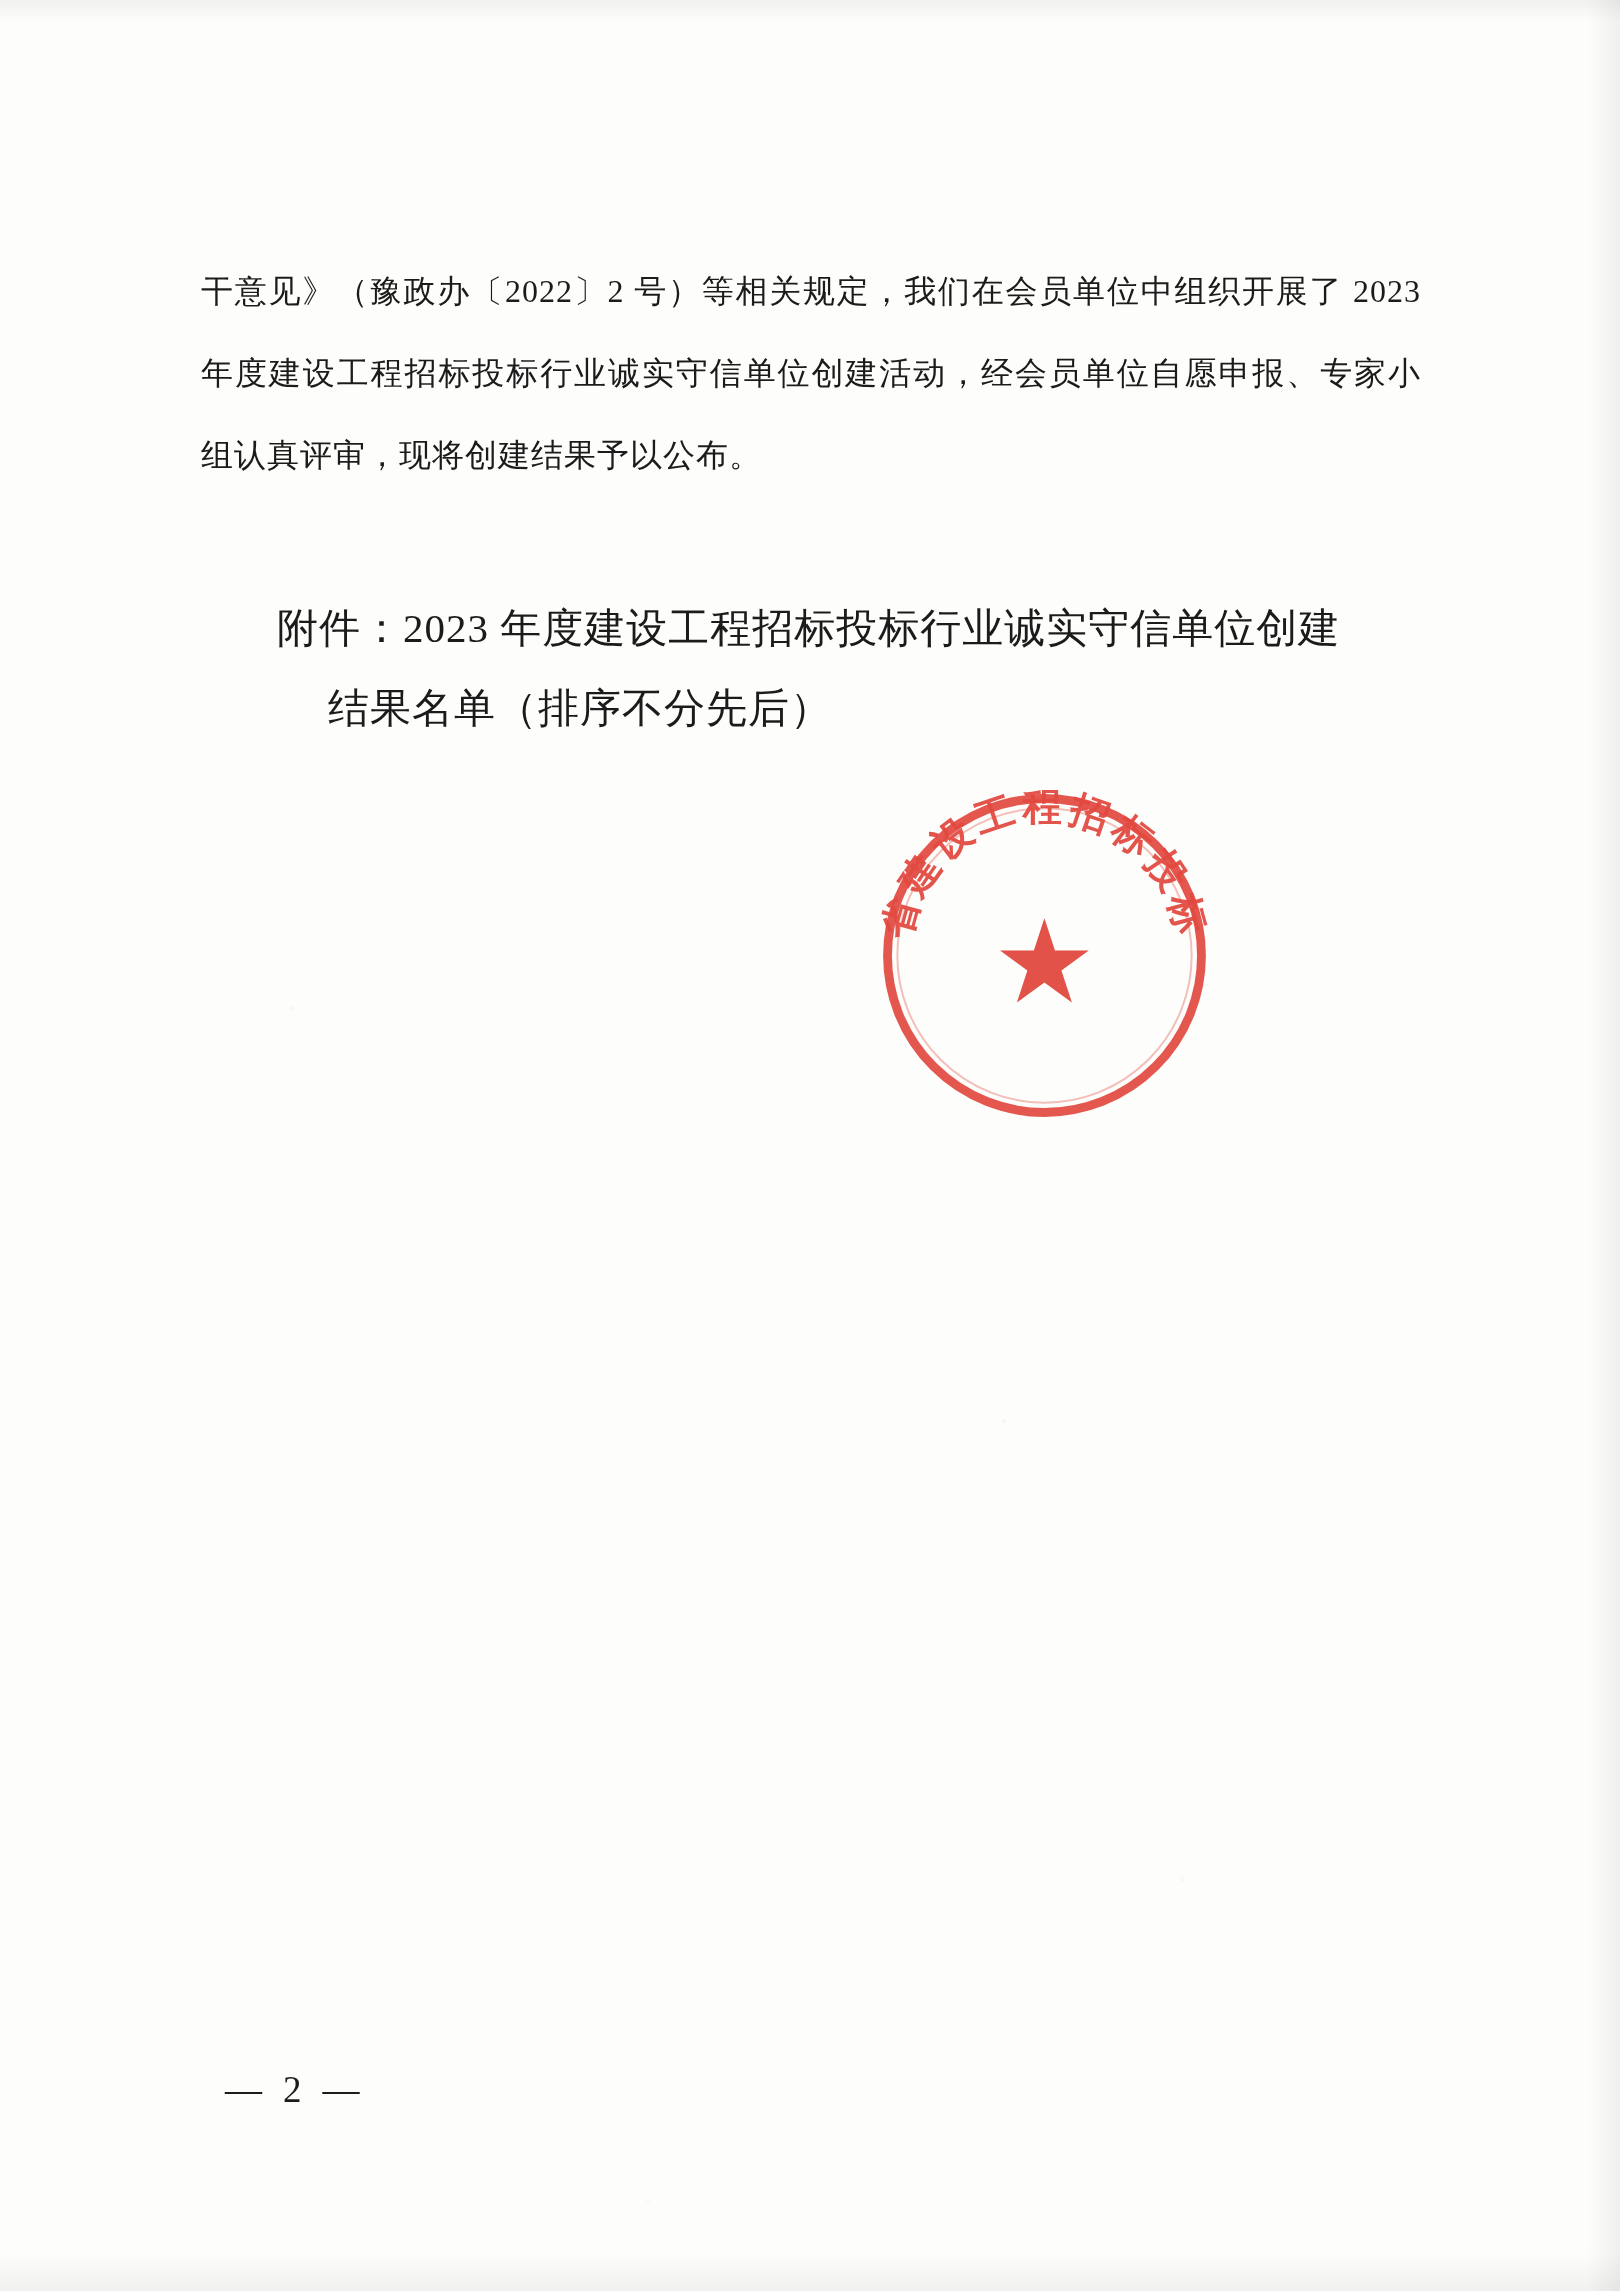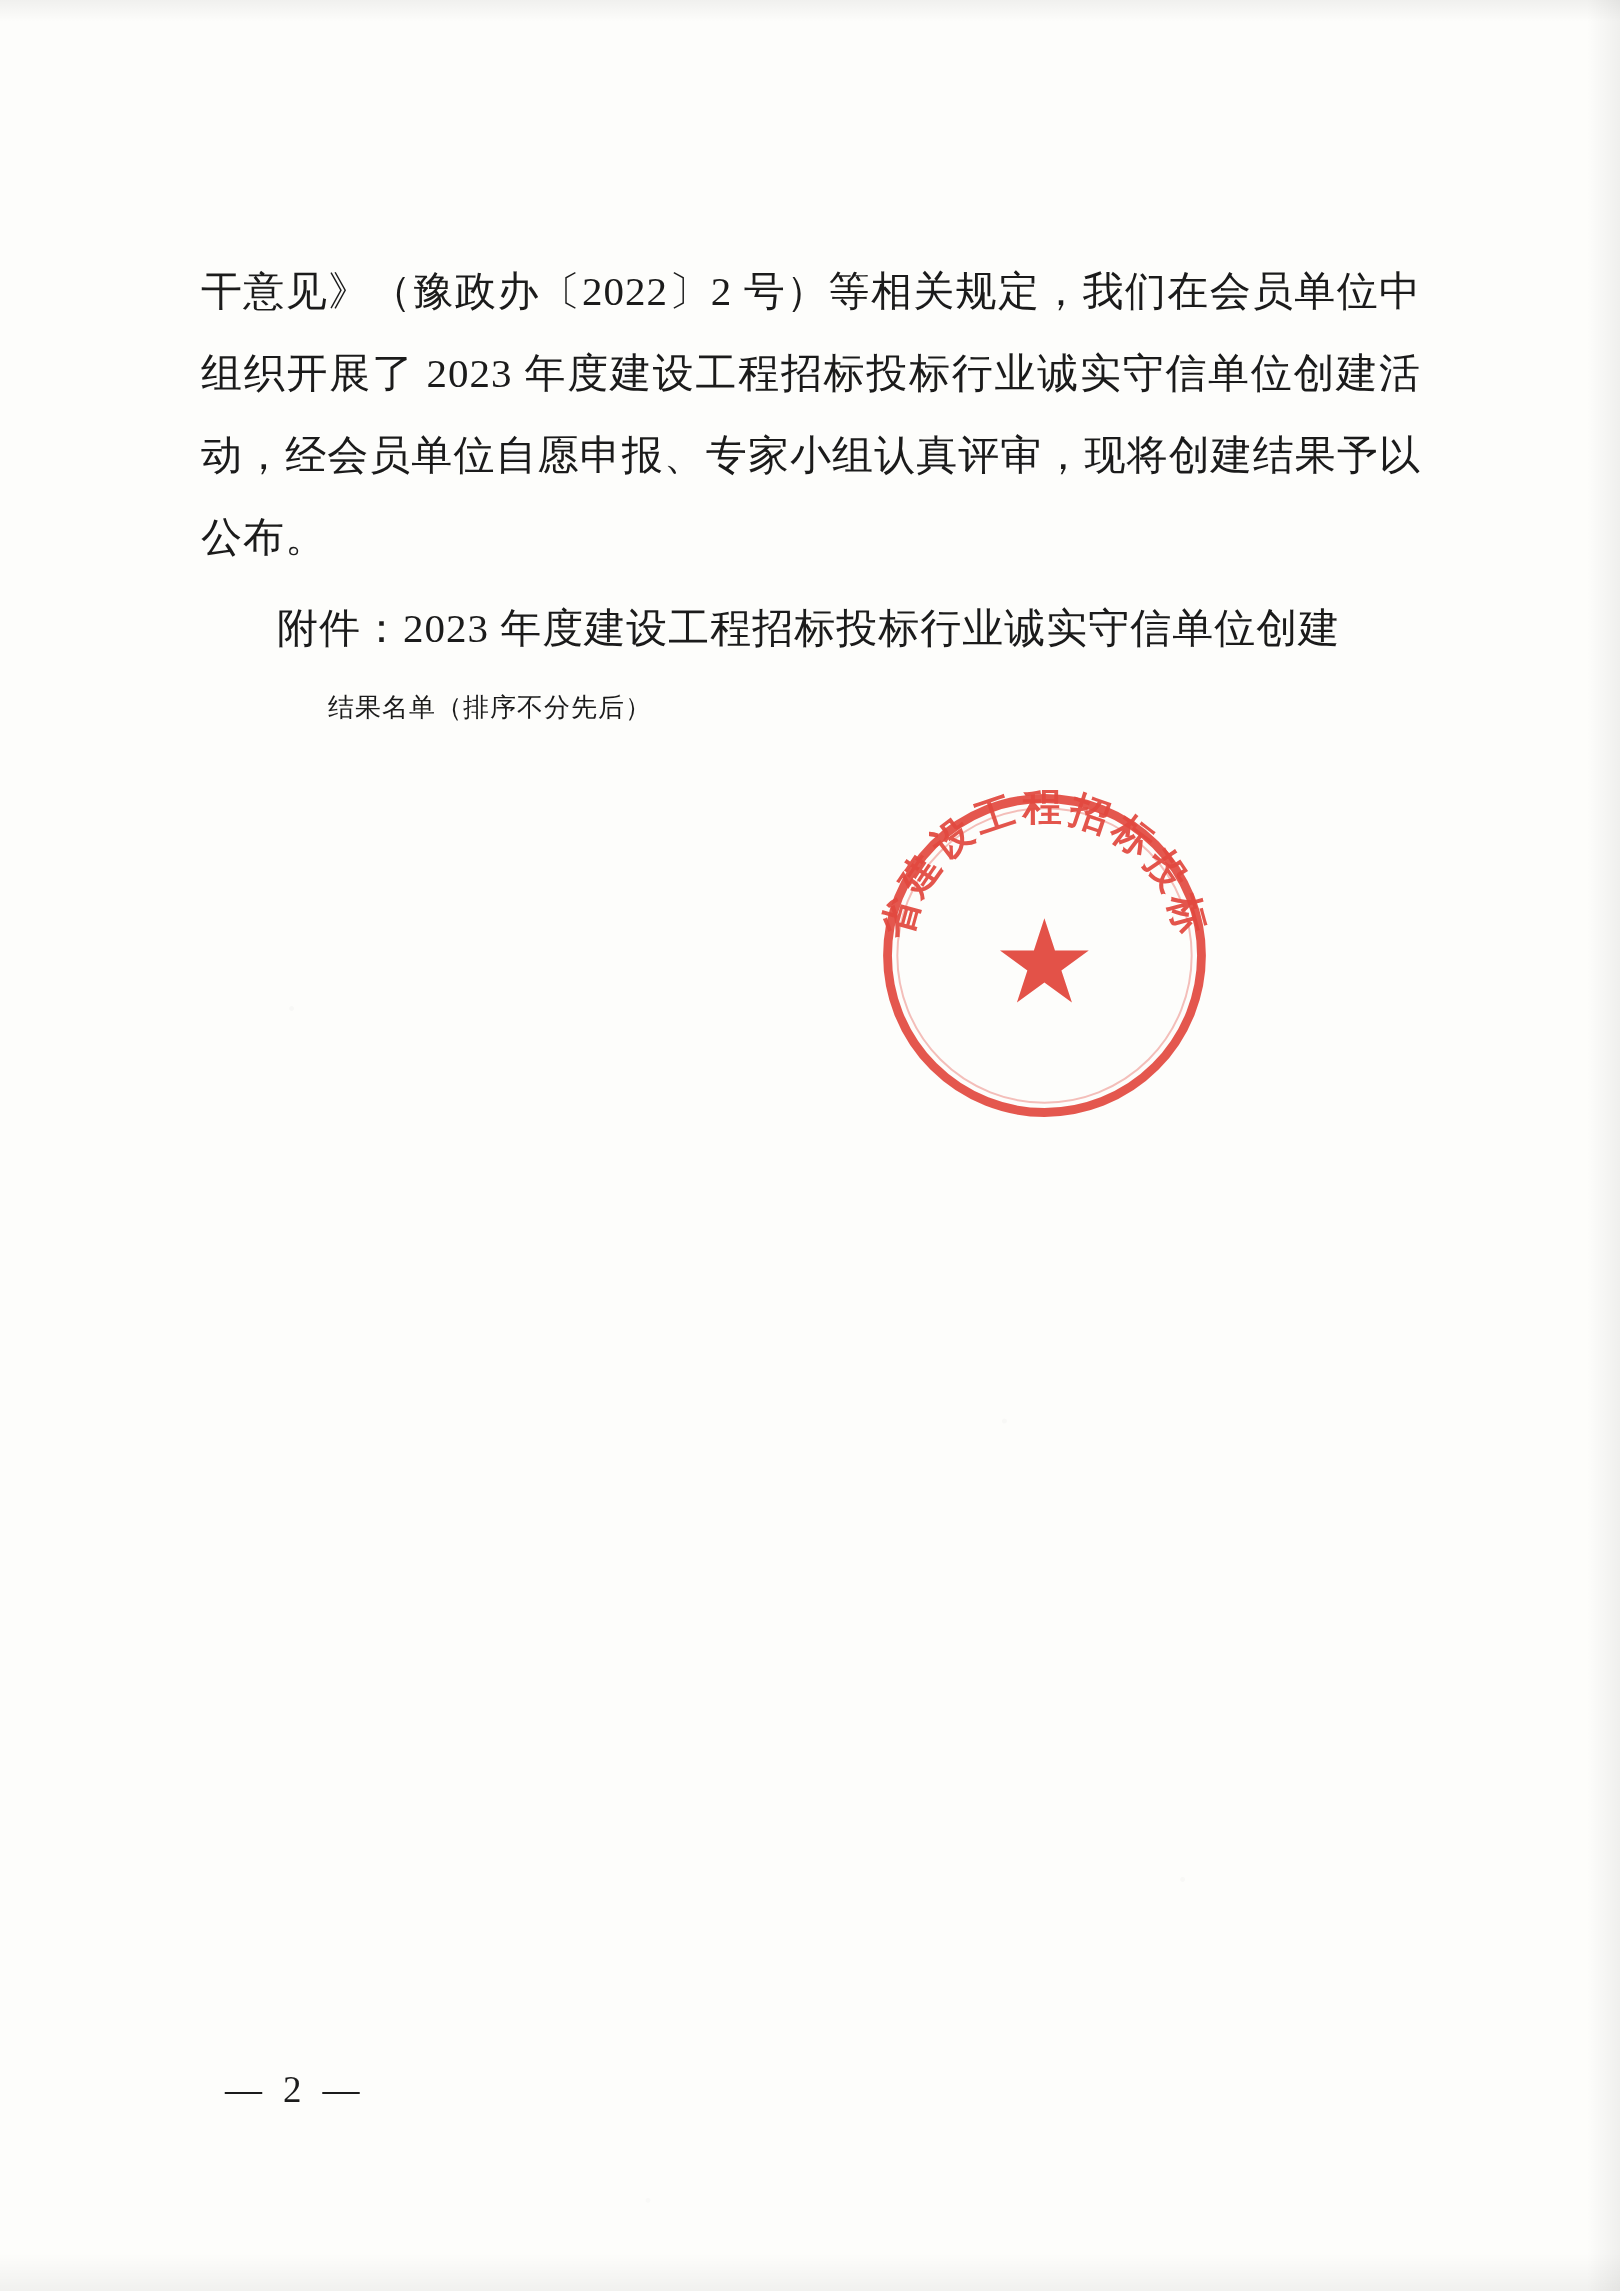--- a/index.html
+++ b/index.html
@@ -53,21 +53,21 @@
       radial-gradient(circle at 40% 96%, rgba(0,0,0,0.015) 0 2px, rgba(0,0,0,0) 2.9px);
   }
 
   .body-block {
     position: absolute;
     left: 201px;
     top: 250px;
     width: 1220px;
   }
   .para {
-    font-size: 41px;
+    font-size: 32px;
     line-height: 82px;
     color: #1b1b1b;
     letter-spacing: 1px;
     text-align: justify;
     text-justify: inter-ideograph;
     margin: 0;
   }
   .para-main {
     text-indent: 0;
   }
@@ -79,21 +79,21 @@
   }
   .attach-line1 {
     font-size: 41px;
     line-height: 80px;
     color: #1b1b1b;
     letter-spacing: 1px;
     text-indent: 76px;
     margin: 0;
   }
   .attach-line2 {
-    font-size: 26px;
+    font-size: 41px;
     line-height: 80px;
     color: #1b1b1b;
     letter-spacing: 1px;
     text-indent: 127px;
     margin: 0;
   }
 
   
   .seal {
     position: absolute;

